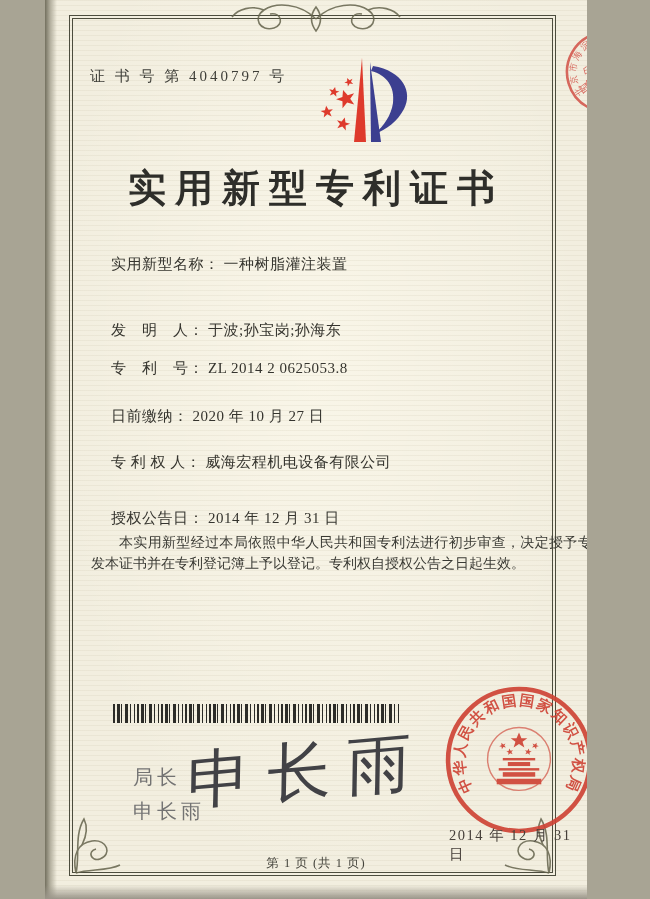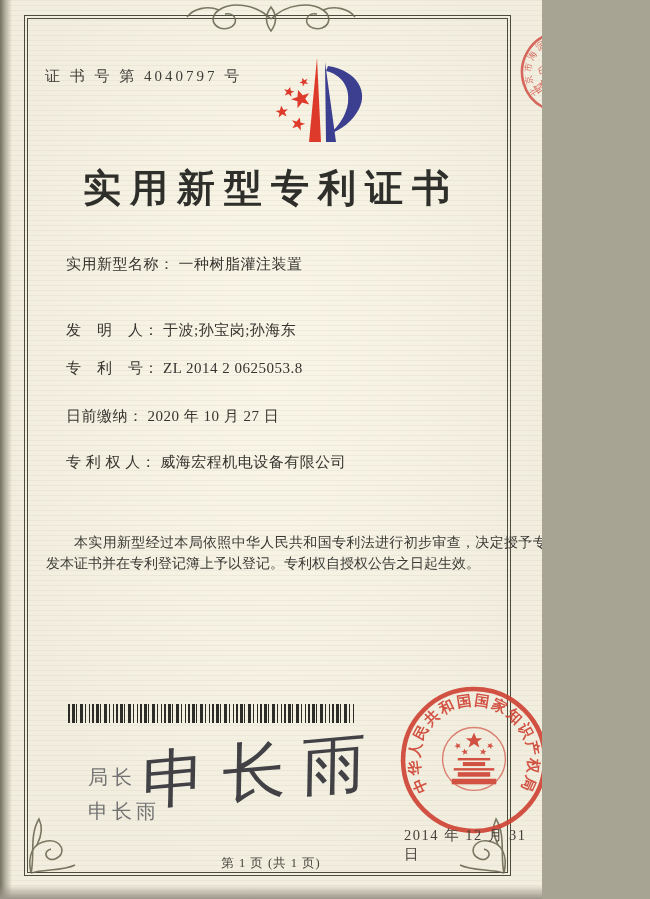--- a/index.html
+++ b/index.html
@@ -3,21 +3,21 @@
 <meta charset="utf-8">
 <style>
   * { margin:0; padding:0; box-sizing:border-box; }
   html,body { width:650px; }
   body {
     font-family:"Liberation Serif","DejaVu Serif",serif;
     background:#a8a494;
   }
   .page {
     position:relative; width:542px; height:899px;
-    background:#f2eedf; overflow:hidden;
+    background:#f2eedf; overflow:hidden;margin-left:45px;
   }
   .texture {
     position:absolute; inset:0; pointer-events:none;
     background:
       repeating-linear-gradient(180deg, rgba(165,155,120,.10) 0 1px, rgba(0,0,0,0) 1px 5px),
       radial-gradient(ellipse at 50% 40%, rgba(255,252,240,.55), rgba(0,0,0,0) 70%);
   }
   .spine {
     position:absolute; left:0; top:0; bottom:0; width:12px; pointer-events:none;
     background:linear-gradient(90deg,#73705f 0,#b5b1a0 45%,rgba(0,0,0,0) 100%);
@@ -144,20 +144,23 @@
     <span class="lbl">发　明　人：</span><span>于波;孙宝岗;孙海东</span>
   </div>
   <div class="field f2">
     <span class="lbl">专　利　号：</span><span>ZL 2014 2 0625053.8</span>
   </div>
   <div class="field f3">
     <span class="lbl">日前缴纳：</span><span>2020 年 10 月 27 日</span>
   </div>
   <div class="field f4">
     <span class="lbl">专 利 权 人：</span><span>威海宏程机电设备有限公司</span>
+  </div>
+  <div class="field f5">
+    <span class="lbl">授权公告日：</span><span>2014 年 12 月 31 日</span>
   </div>
 
   <div class="body-text">
     <p>本实用新型经过本局依照中华人民共和国专利法进行初步审查，决定授予专利权，颁发本证书并在专利登记簿上予以登记。专利权自授权公告之日起生效。</p>
   </div>
 
   <div class="barcode"></div>
 
   <div class="director">
     <div>局长</div>

